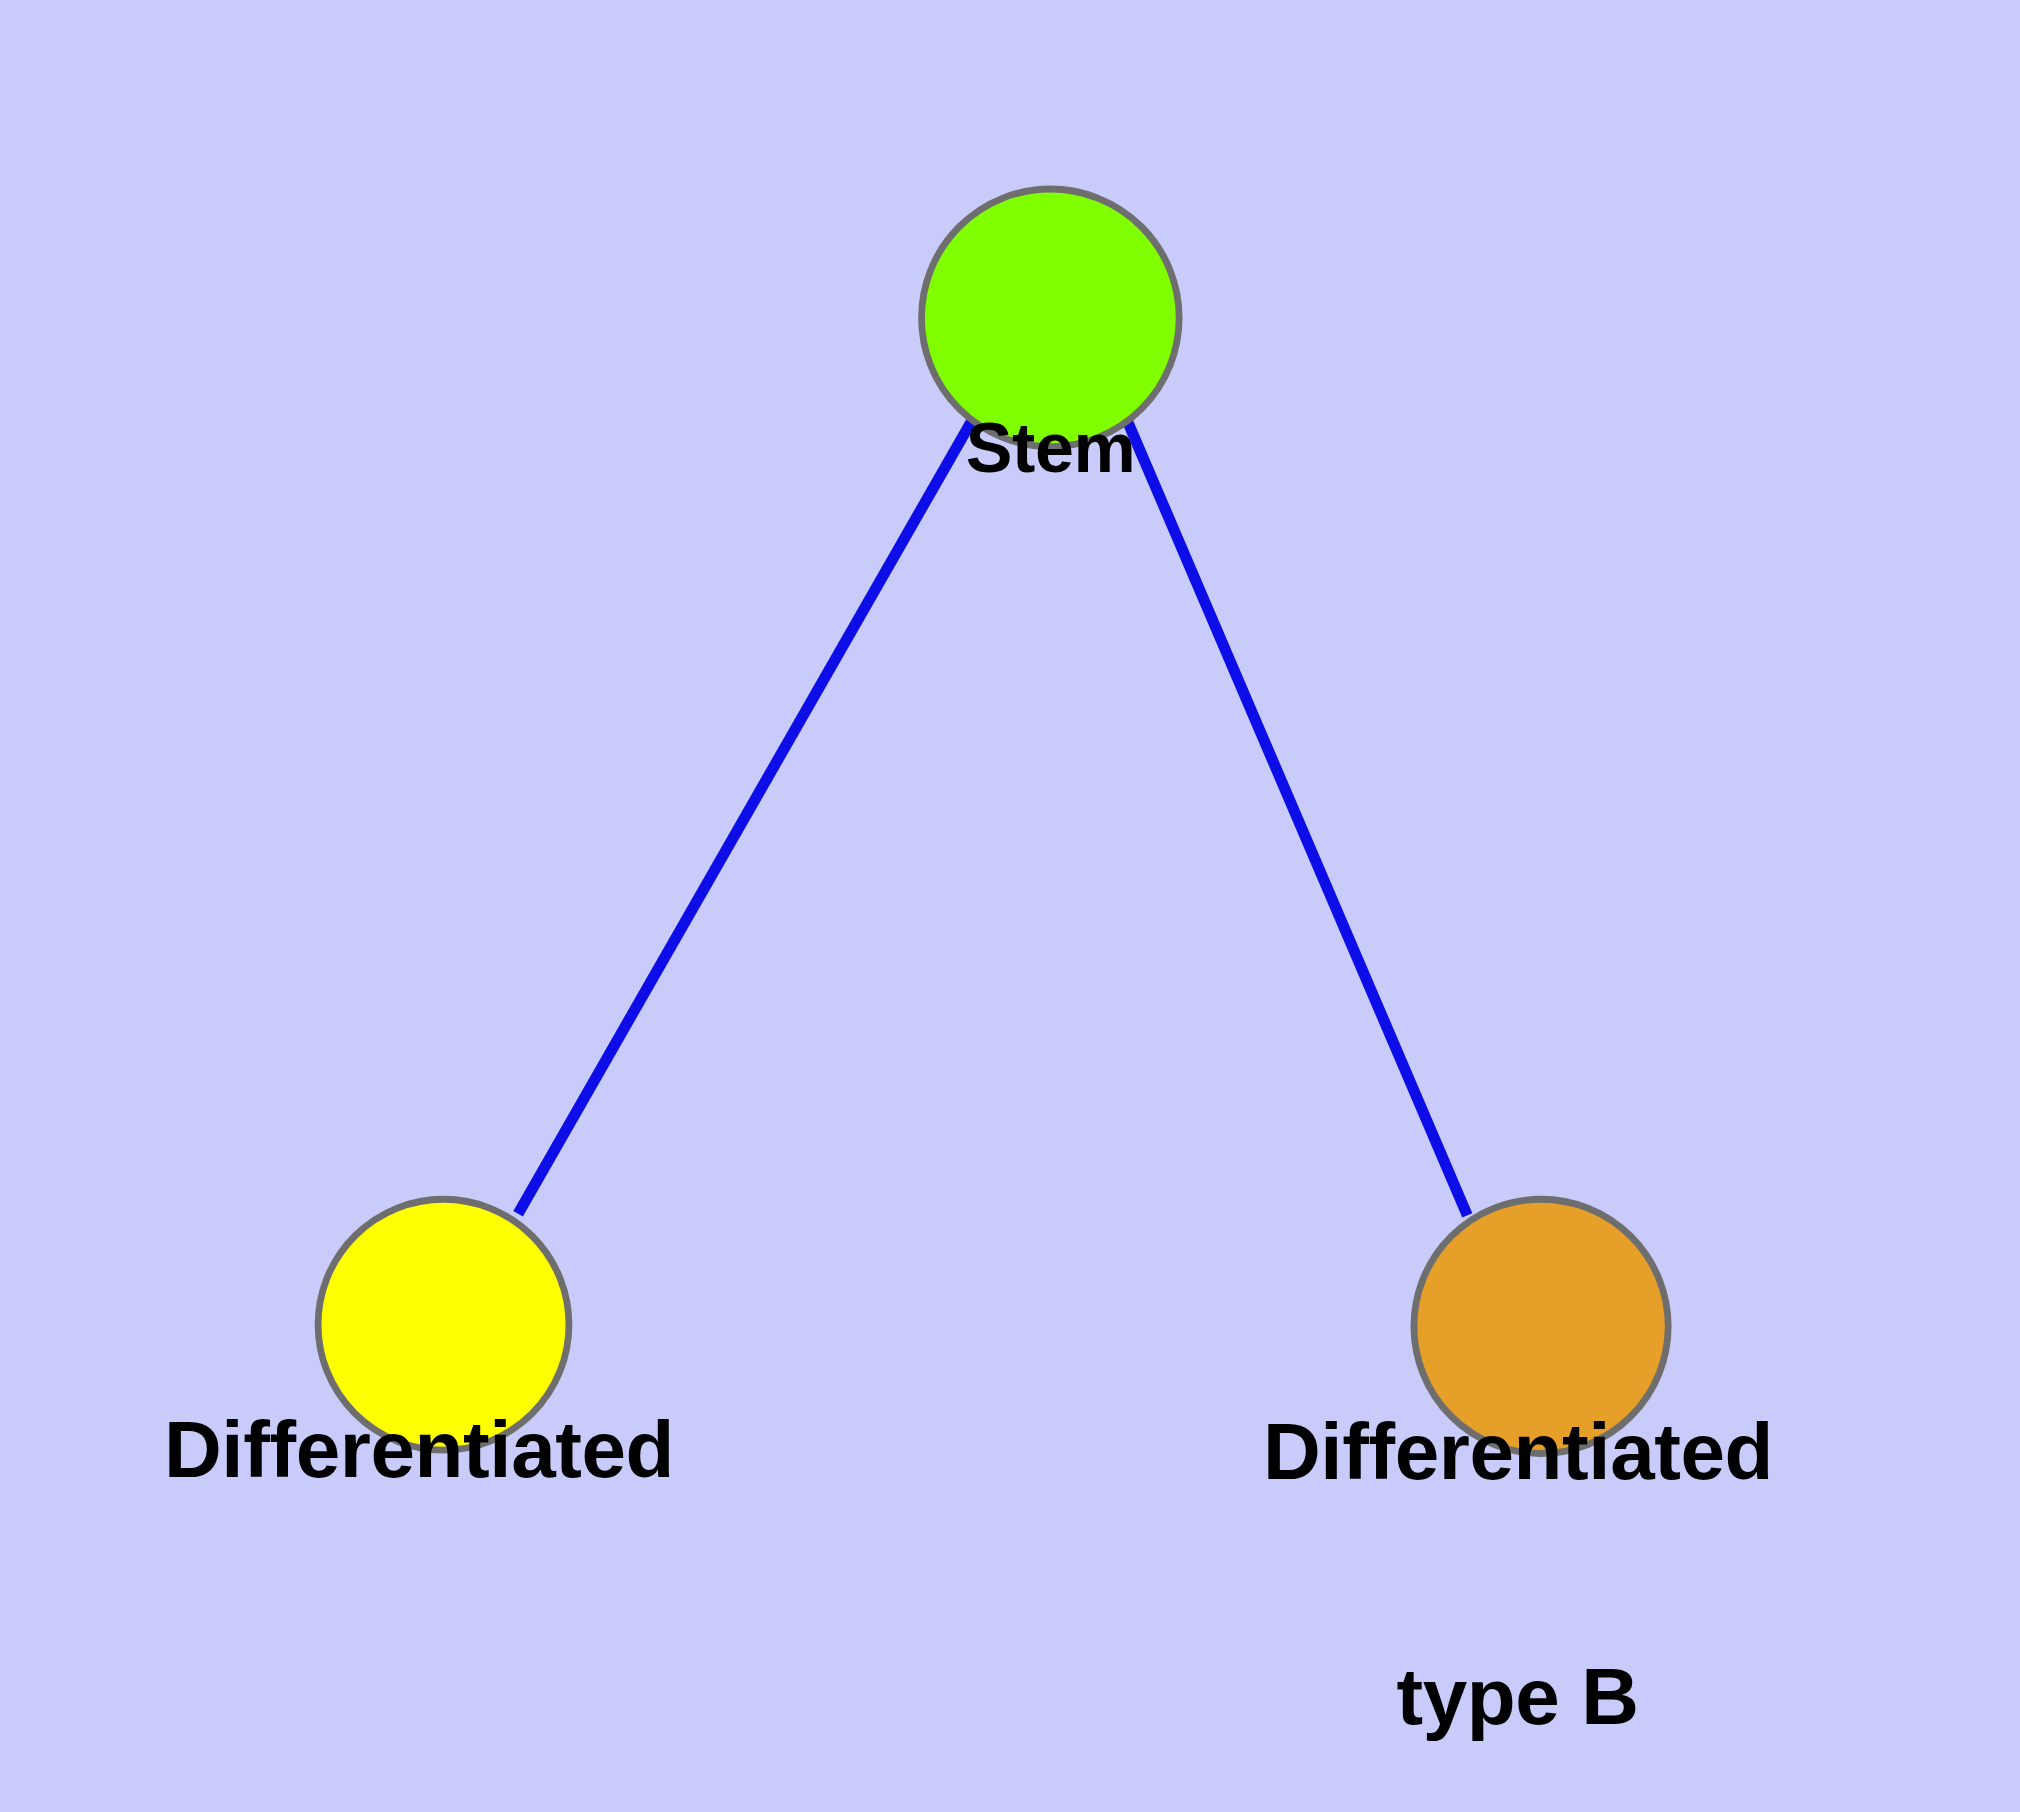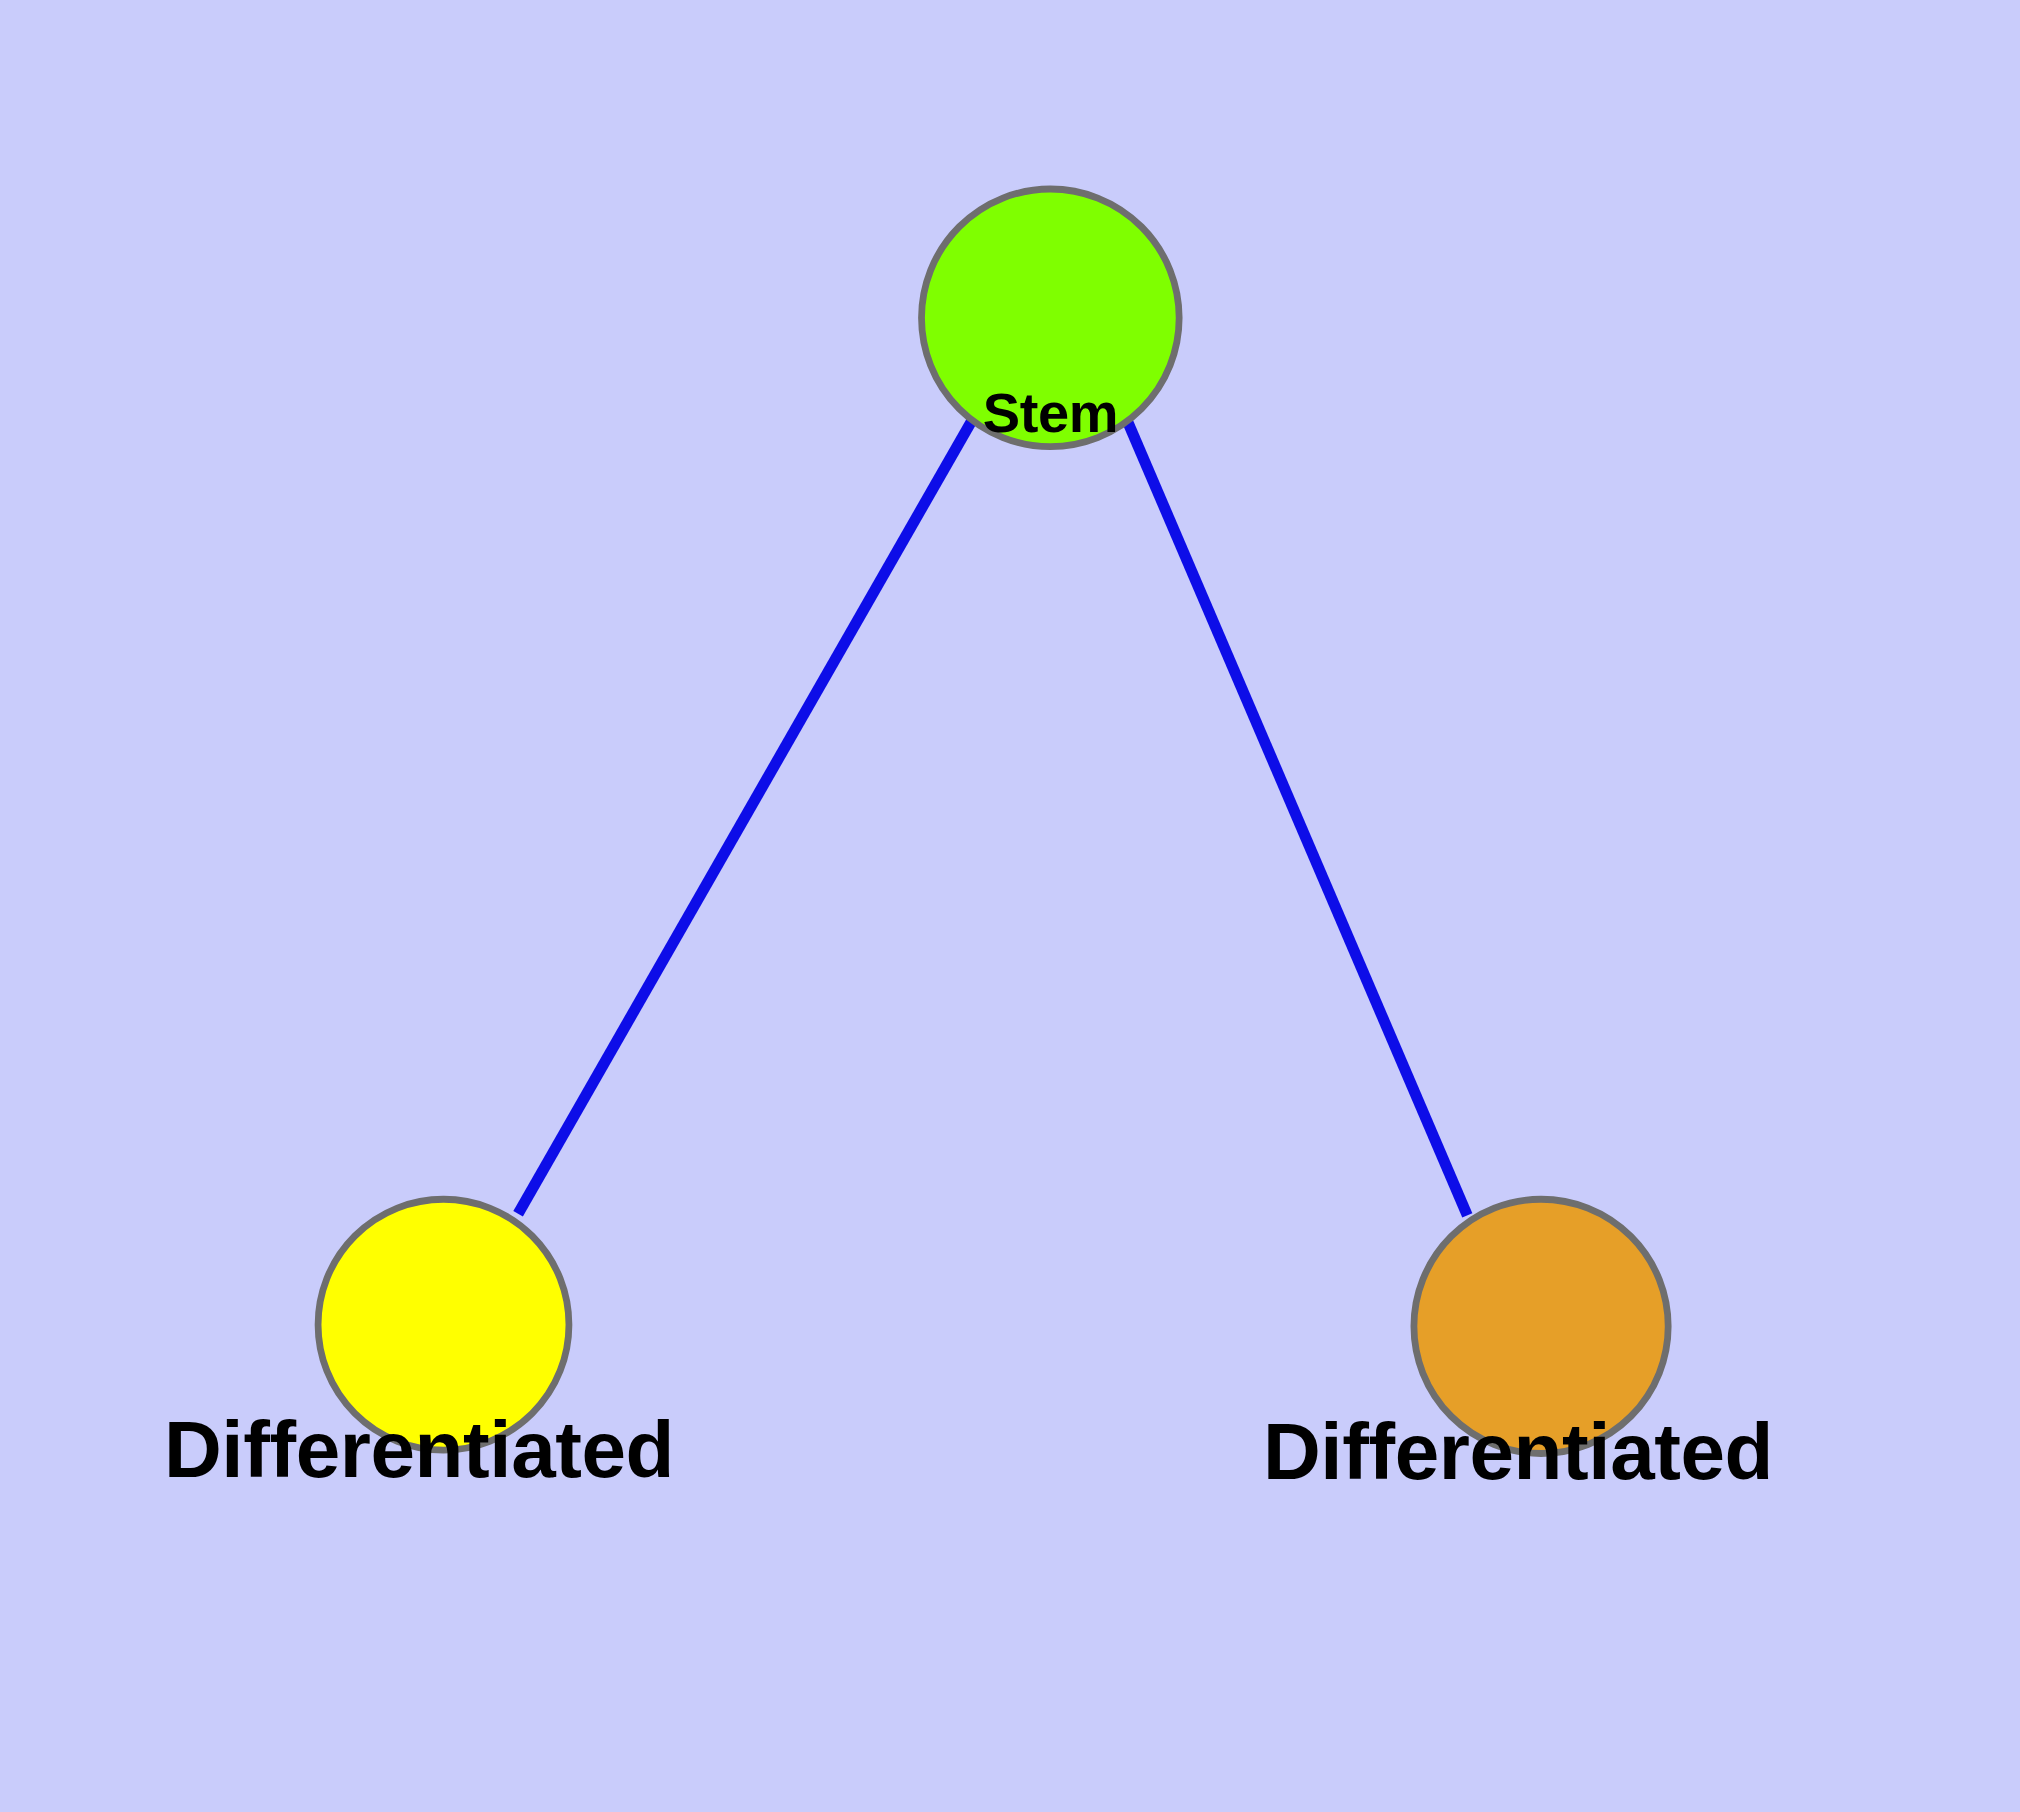--- a/index.html
+++ b/index.html
@@ -33,21 +33,21 @@
     position: absolute;
     text-align: center;
     font-weight: bold;
     color: #000000;
     line-height: 1.02;
     white-space: pre;
     letter-spacing: -0.4px;
     pointer-events: none;
   }
   .label-stem {
-    font-size: 56px;
+    font-size: 70px;
     left: 796px;
     top: 270px;
     width: 509px;
   }
   .label-a {
     font-size: 80px;
     left: 164px;
     top: 1246px;
     width: 509px;
   }
@@ -82,16 +82,17 @@
   <div class="node-label label-stem">
     <div>Stem</div>
   </div>
 
   <div class="node-label label-a">
     <div>Differentiated</div>
   </div>
 
   <div class="node-label label-b">
     <div>Differentiated</div>
+    <div>type B</div>
   </div>
 
 </div>
 
 
 </body></html>

